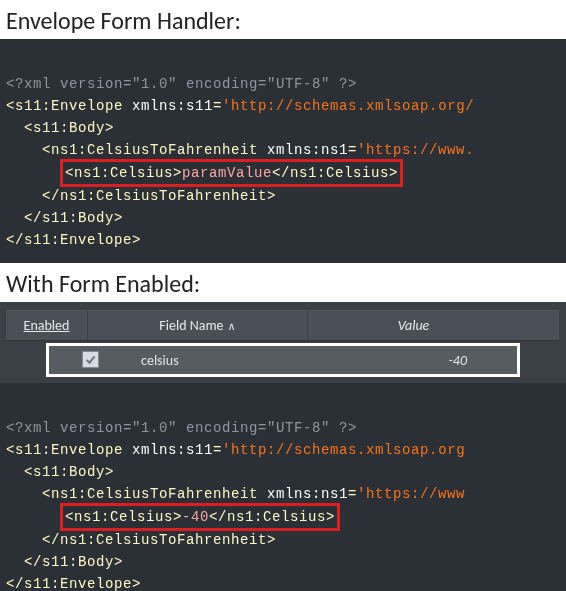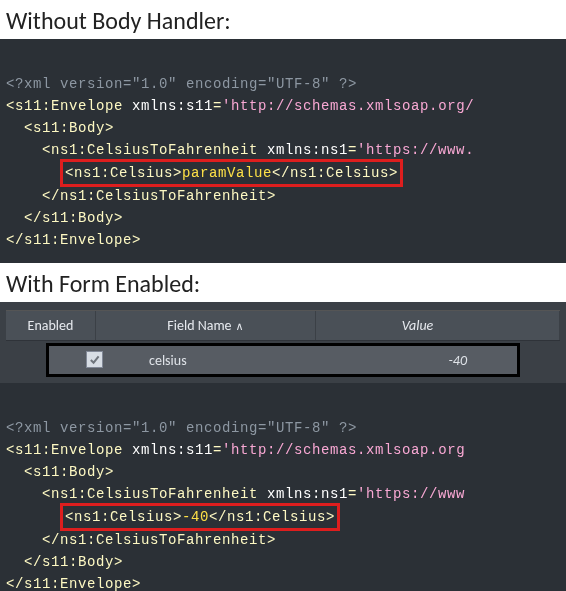--- a/index.html
+++ b/index.html
@@ -21,22 +21,22 @@
     font-size: 14px;
     line-height: 22px;
     padding: 12px 0 12px 6px;
     white-space: pre;
     overflow: hidden;
     letter-spacing: 0.6px;
   }
   .code-block span { white-space: pre; }
   .tag { color: #fef9c3; }   
   .attr { color: #ffffff; }  
-  .str  { color: #f9a8d4; text-align: right; }  
-  .txt  { color: #fde047; }  
+  .str  { color: #f97316; text-align: right; }  
+  .txt  { color: #fca5a5; }  
   .pi   { color: #8d97a2; }  
   .red-box {
     border: 3px solid #de1e1e;
     display: inline-block;
     padding: 0 2px;
     margin: -2px 0;
   }
   
   .table-wrap {
     background: #3b4046;
@@ -53,21 +53,21 @@
     background: #4a5057;
     border-top: 1px solid #555;
     border-bottom: 1px solid #2f3339;
   }
   .grid-header > div {
     padding: 6px 10px;
     border-right: 1px solid #3b4046;
     text-align: center;
     color: #e6e9ee;
   }
-  .col-enabled { width: 90px; text-align: center; }
+  .col-enabled { width: 82px; text-align: center; text-decoration: underline; }
   .col-field   { width: 220px; text-align: center; }
   .col-value   { flex: 1; text-align: right; padding-right: 50px !important; font-style: italic; }
   .grid-row {
     display: flex;
     background: #575c63;
     margin-top: 2px;
     align-items: center;
   }
   .grid-row > div { padding: 5px 10px; }
   .checkbox-box {
@@ -83,27 +83,27 @@
     stroke: #6f757c;
     stroke-width: 2.2;
     fill: none;
   }
   .sort-caret {
     display: inline-block;
     margin-left: 4px;
     font-size: 11px;
     vertical-align: middle;
   }
-  .row-red-box .grid-row { border: 3px solid #000000; }
+  .row-red-box .grid-row { border: 3px solid #ffffff; }
   .row-red-box { padding: 0 40px; }
 </style>
 </head>
 <body>
 
-<div class="heading">Without Body Handler:</div>
+<div class="heading">Envelope Form Handler:</div>
 
 <div class="code-block">
 <span class="pi">&lt;?xml version="1.0" encoding="UTF-8" ?&gt;</span>
 <span class="tag">&lt;<span>s11:Envelope</span> </span><span class="attr">xmlns:s11</span><span class="tag">=</span><span class="str">'http://schemas.xmlsoap.org/</span>
   <span class="tag">&lt;<span>s11:Body</span>&gt;</span>
     <span class="tag">&lt;<span>ns1:CelsiusToFahrenheit</span> </span><span class="attr">xmlns:ns1</span><span class="tag">=</span><span class="str">'https://www.</span>
       <span class="red-box"><span class="tag">&lt;<span>ns1:Celsius</span>&gt;</span><span class="txt">paramValue</span><span class="tag">&lt;/<span>ns1:Celsius</span>&gt;</span></span>
     <span class="tag">&lt;/<span>ns1:CelsiusToFahrenheit</span>&gt;</span>
   <span class="tag">&lt;/<span>s11:Body</span>&gt;</span>
 <span class="tag">&lt;/<span>s11:Envelope</span>&gt;</span>

